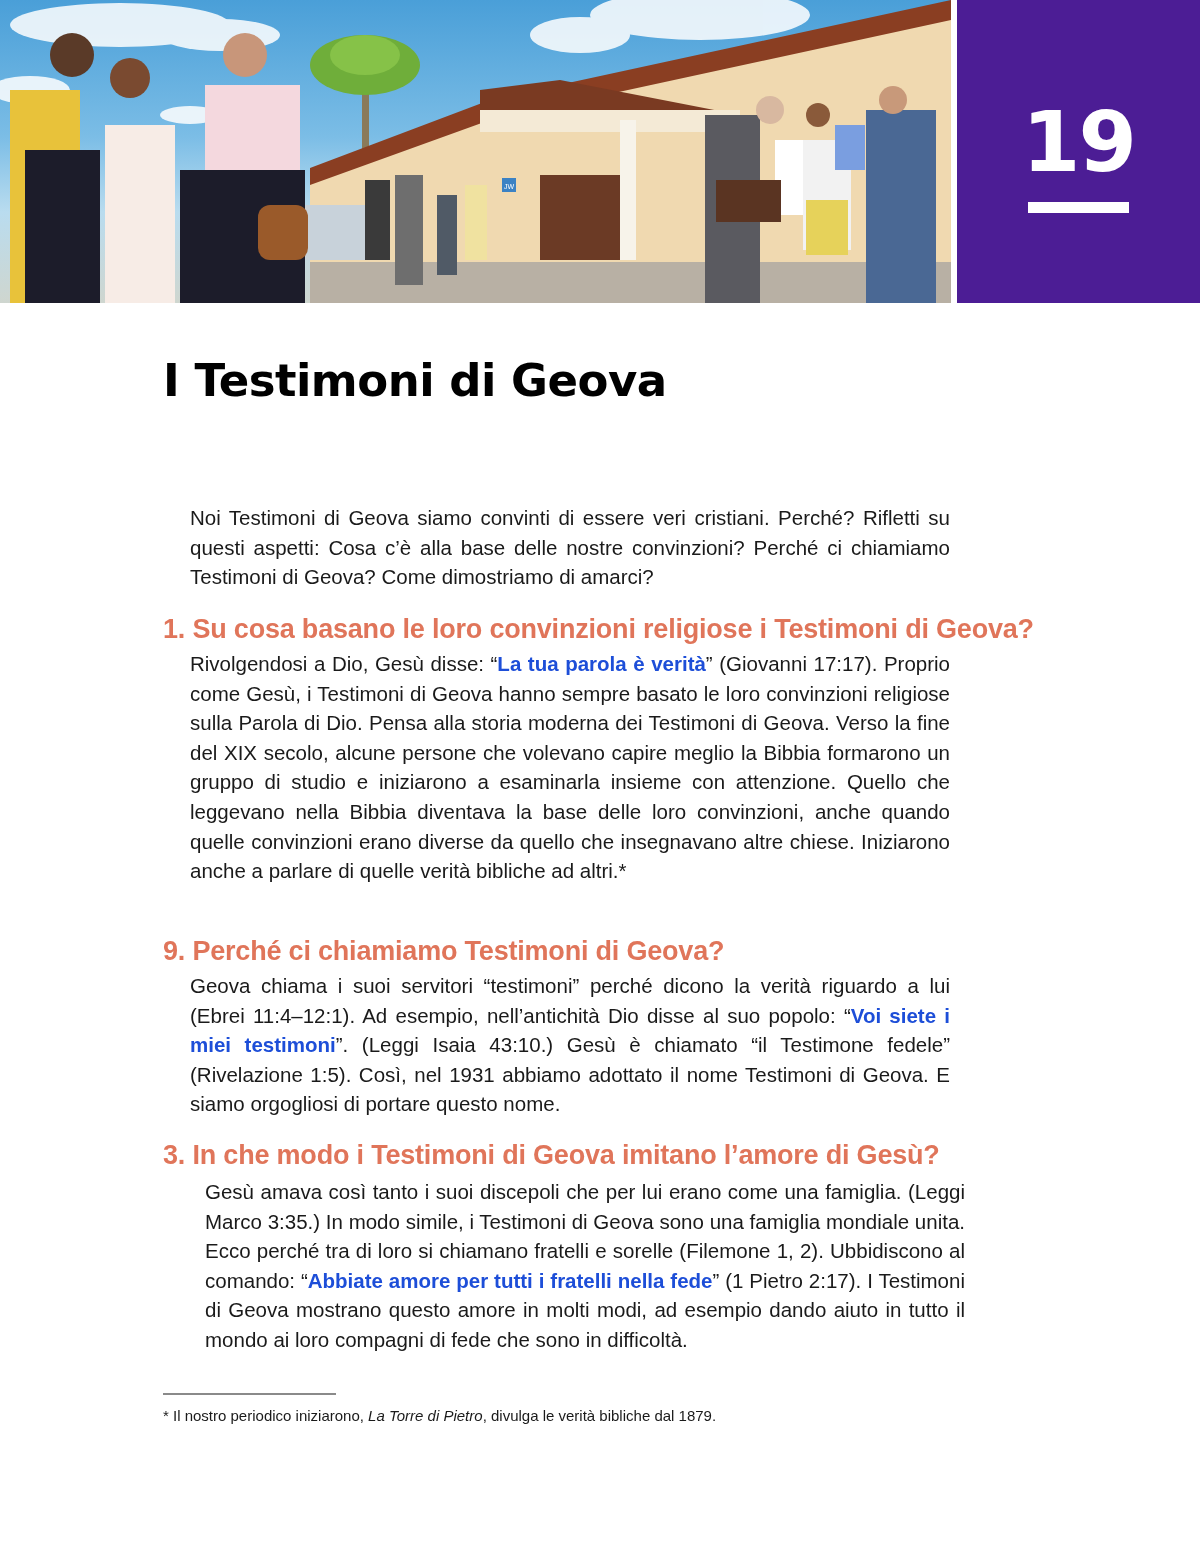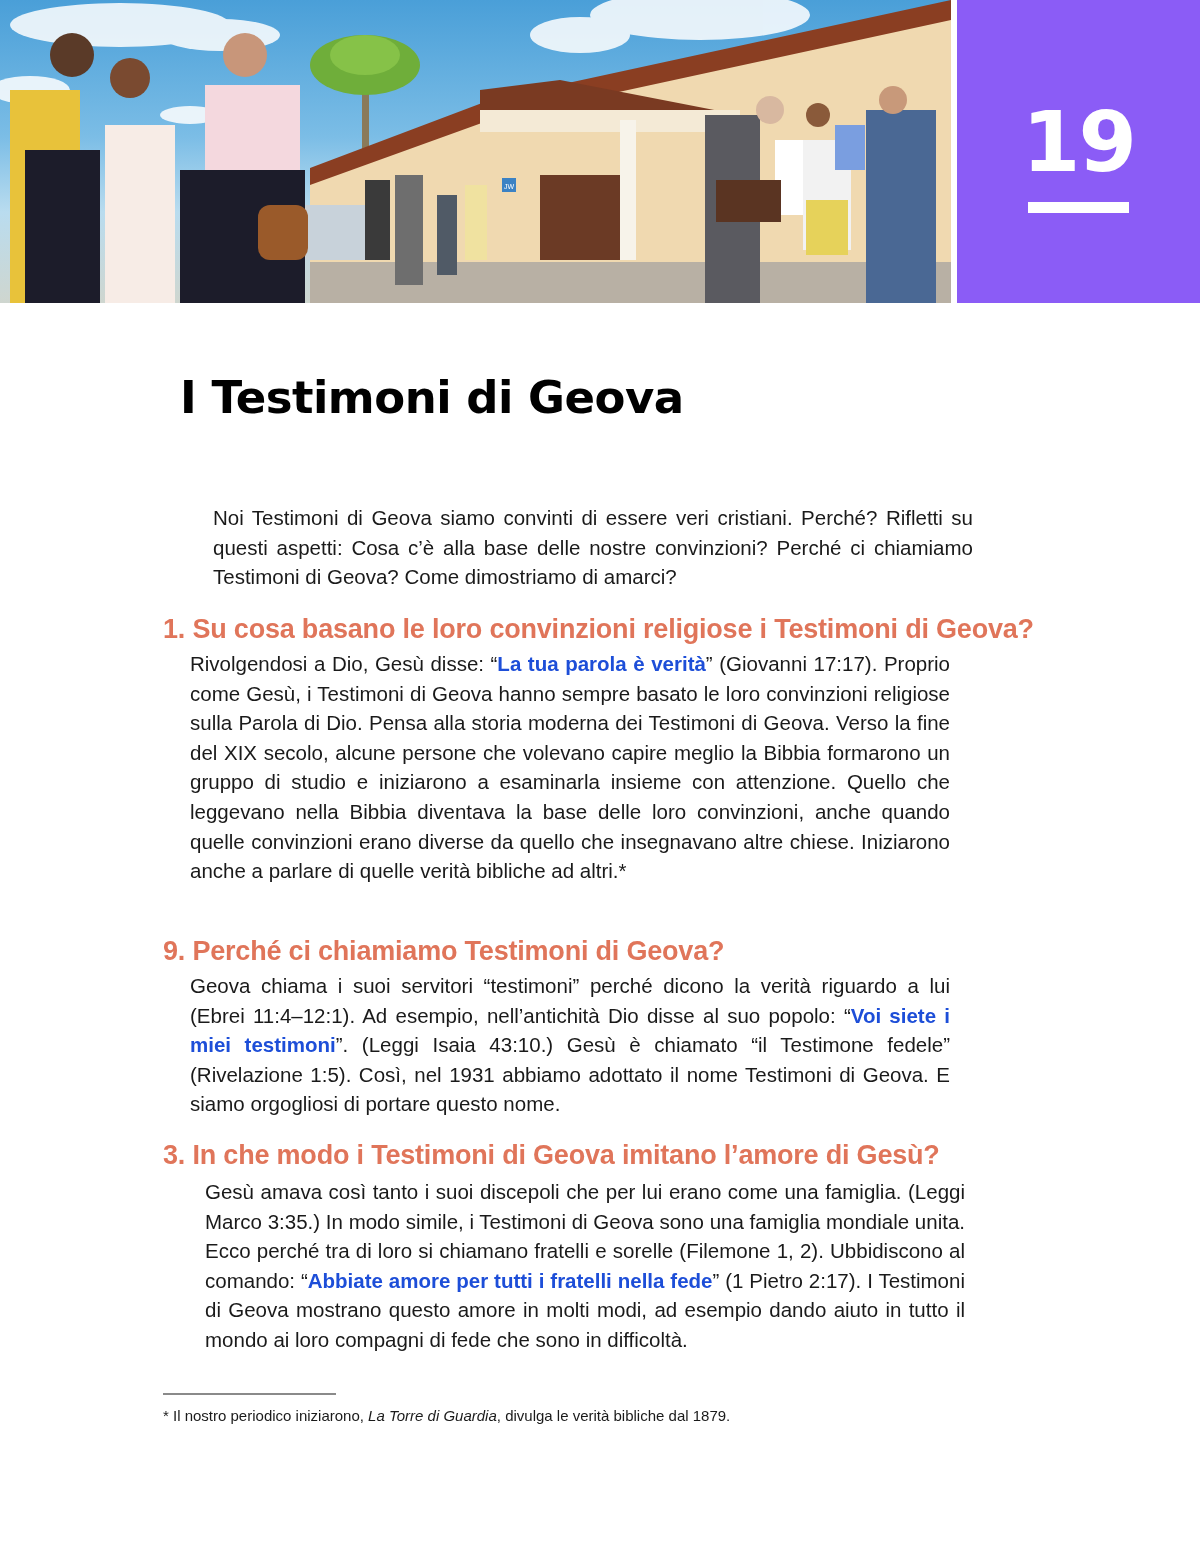--- a/index.html
+++ b/index.html
@@ -4,34 +4,34 @@
 <style>
   html, body { margin: 0; padding: 0; background: #ffffff; }
   body { width: 1200px; height: 1543px; position: relative; overflow: hidden;
          font-family: "Liberation Sans", sans-serif; color: #1a1a1a; }
 
   
   .photo { position: absolute; left: 0; top: 0; width: 951px; height: 303px; overflow: hidden;
            background: linear-gradient(180deg, #4a9fd8 0%, #7bbde6 45%, #b9dcef 70%, #cfd6cf 100%); }
   .photo svg { position: absolute; left: 0; top: 0; width: 951px; height: 303px; }
 
-  .chapter-box { position: absolute; left: 957px; top: 0; width: 243px; height: 303px; background: #8b5cf6; }
+  .chapter-box { position: absolute; left: 957px; top: 0; width: 243px; height: 303px; background: #4c1d95; }
   .chapter-num { position: absolute; left: 0; width: 100%; top: 100px; text-align: center;
                  color: #ffffff; font-weight: bold; font-size: 84px; line-height: 1;
                  font-family: "DejaVu Sans", sans-serif; letter-spacing: -2px; }
   .chapter-rule { position: absolute; left: 71px; top: 202px; width: 101px; height: 11px; background: #ffffff; }
 
-  .title { position: absolute; left: 163px; top: 352px; margin: 17px;
+  .title { position: absolute; left: 163px; top: 352px; margin: 0;
            font-family: "DejaVu Sans", sans-serif; font-weight: bold; font-size: 45px;
            line-height: 57px; color: #000; letter-spacing: -0.5px; }
 
   .intro, .answer { position: absolute; left: 190px; width: 760px; margin: 0;
            font-size: 20.5px; line-height: 29.6px; text-align: justify; color: #1a1a1a;
            font-family: "Liberation Sans", sans-serif; }
-  .intro { top: 503px; margin-left: 23px; }
+  .intro { top: 503px; }
   .q { position: absolute; left: 163px; margin: 0; font-weight: bold; font-size: 27px;
        color: #E0755A; font-family: "Liberation Sans", sans-serif; letter-spacing: -0.2px; }
   .q1 { top: 614px; }
   .a1 { top: 649px; }
   .q2 { top: 936px; }
   .a2 { top: 971px; }
   .q3 { top: 1140px; }
   .a3 { top: 1177px; margin-left: 15px; }
   b { font-weight: bold; color: #1d4ed8; }
 
@@ -122,13 +122,13 @@
 <h2 class="q q1">1. Su cosa basano le loro convinzioni religiose i Testimoni di Geova?</h2>
 <p class="answer a1"><span>Rivolgendosi a Dio, Gesù disse: “</span><b>La tua parola è verità</b><span>” (Giovanni 17:17). Proprio come Gesù, i Testimoni di Geova hanno sempre basato le loro convinzioni religiose sulla Parola di Dio. Pensa alla storia moderna dei Testimoni di Geova. Verso la fine del XIX secolo, alcune persone che volevano capire meglio la Bibbia formarono un gruppo di studio e iniziarono a esaminarla insieme con attenzione. Quello che leggevano nella Bibbia diventava la base delle loro convinzioni, anche quando quelle convinzioni erano diverse da quello che insegnavano altre chiese. Iniziarono anche a parlare di quelle verità bibliche ad altri.*</span></p>
 
 <h2 class="q q2">9. Perché ci chiamiamo Testimoni di Geova?</h2>
 <p class="answer a2"><span>Geova chiama i suoi servitori “testimoni” perché dicono la verità riguardo a lui (Ebrei 11:4–12:1). Ad esempio, nell’antichità Dio disse al suo popolo: “</span><b>Voi siete i miei testimoni</b><span>”. (Leggi Isaia 43:10.) Gesù è chiamato “il Testimone fedele” (Rivelazione 1:5). Così, nel 1931 abbiamo adottato il nome Testimoni di Geova. E siamo orgogliosi di portare questo nome.</span></p>
 
 <h2 class="q q3">3. In che modo i Testimoni di Geova imitano l’amore di Gesù?</h2>
 <p class="answer a3"><span>Gesù amava così tanto i suoi discepoli che per lui erano come una famiglia. (Leggi Marco 3:35.) In modo simile, i Testimoni di Geova sono una famiglia mondiale unita. Ecco perché tra di loro si chiamano fratelli e sorelle (Filemone 1, 2). Ubbidiscono al comando: “</span><b>Abbiate amore per tutti i fratelli nella fede</b><span>” (1 Pietro 2:17). I Testimoni di Geova mostrano questo amore in molti modi, ad esempio dando aiuto in tutto il mondo ai loro compagni di fede che sono in difficoltà.</span></p>
 
 <div class="fn-rule"></div>
-<p class="footnote"><span>* Il nostro periodico iniziarono, </span><i>La Torre di Guardia</i><span>, divulga le verità bibliche dal 1879.</span></p>
+<p class="footnote"><span>* Il nostro periodico iniziarono, </span><i>La Torre di Pietro</i><span>, divulga le verità bibliche dal 1879.</span></p>
 
 </body></html>

